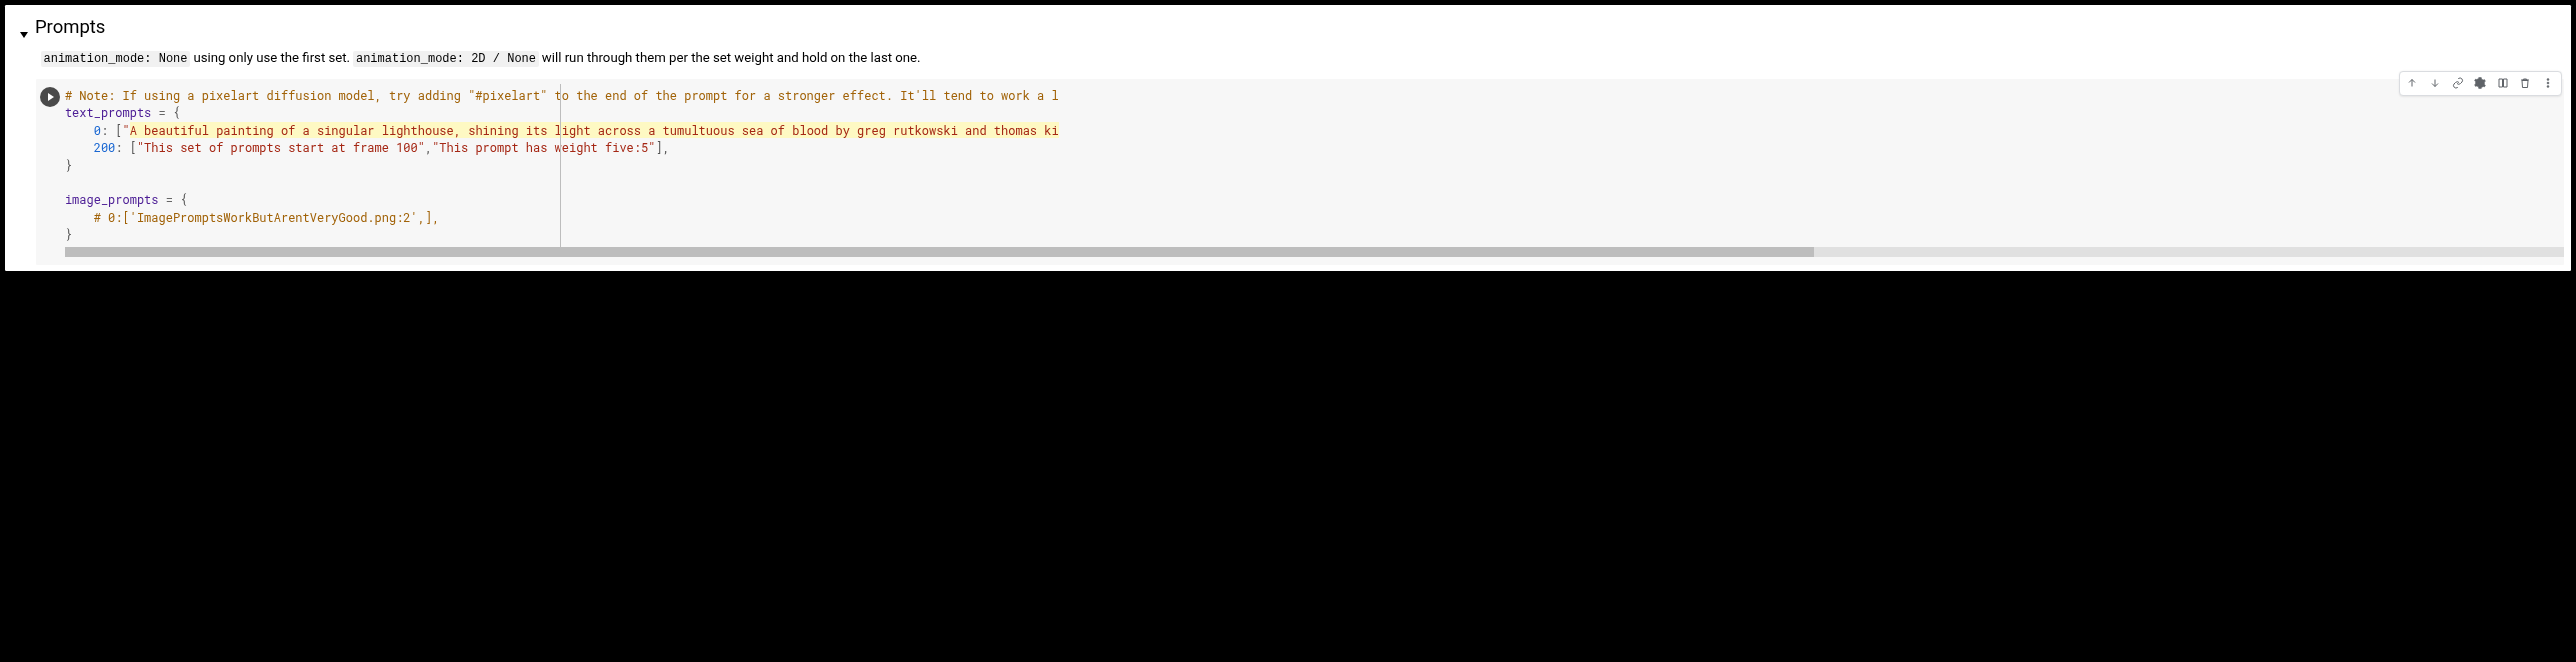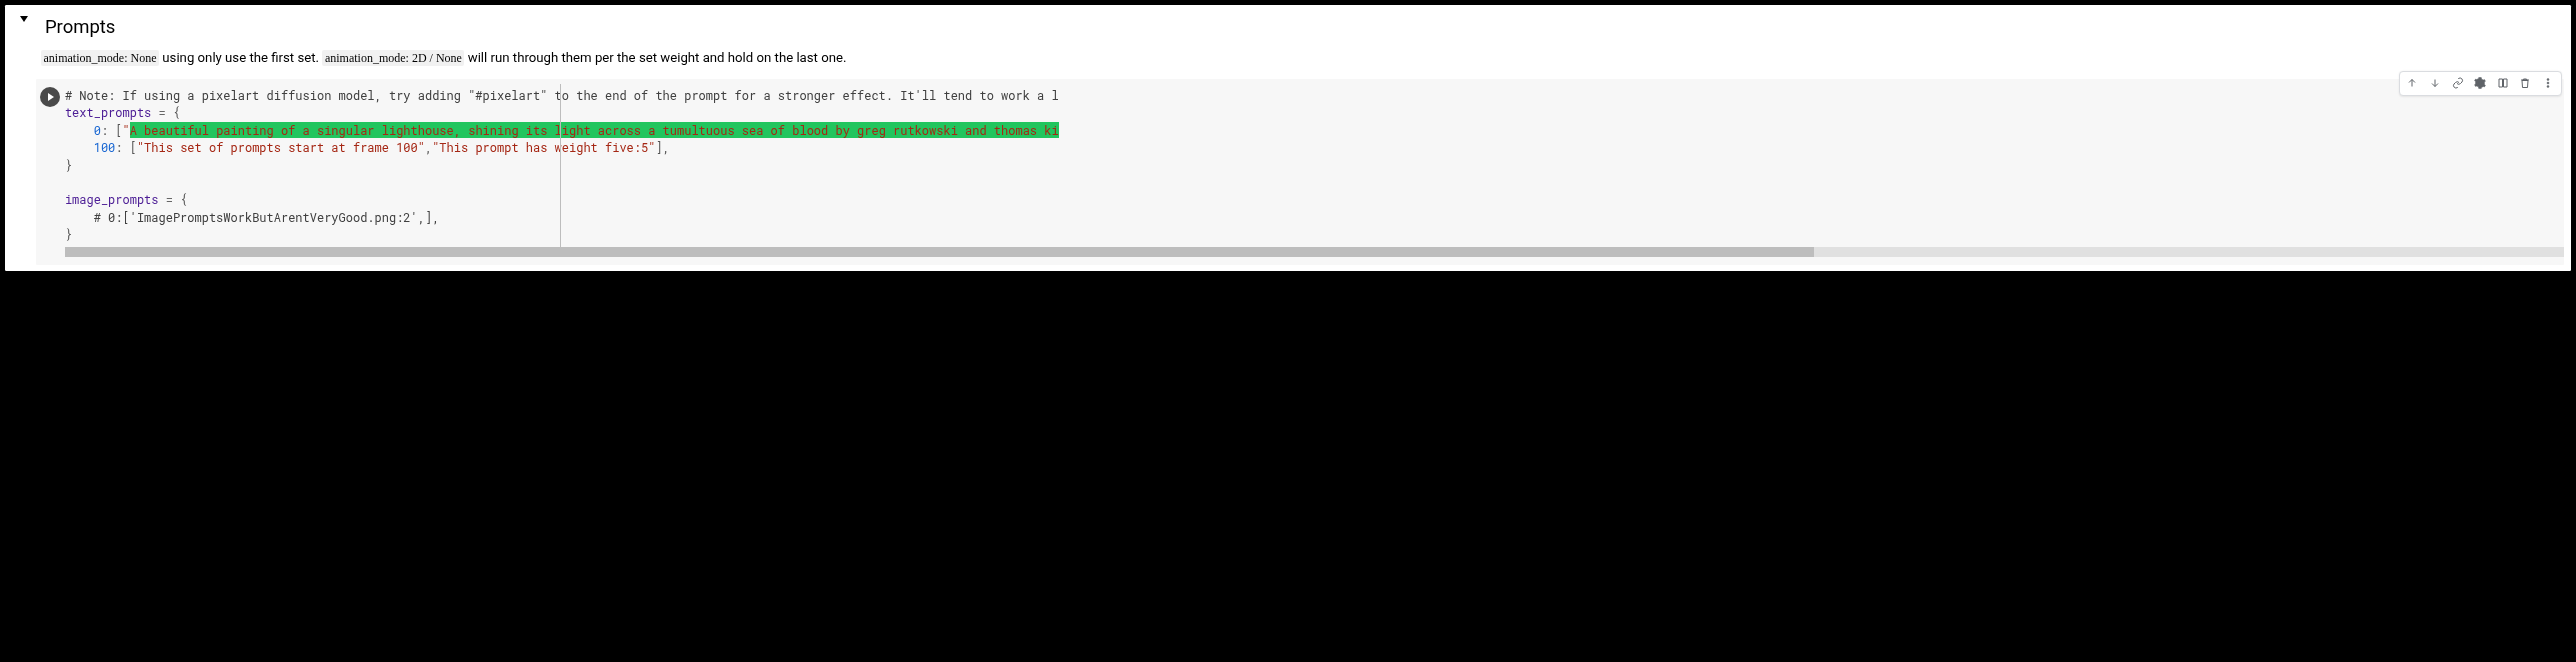--- a/index.html
+++ b/index.html
@@ -8,22 +8,22 @@
     font-family: -apple-system, BlinkMacSystemFont, "Segoe UI", Roboto, Arial, sans-serif;
     padding: 5.3px;
   }
   .notebook {
     background: #fff;
     border-radius: 1.3px;
     padding: 10.6px 6.6px 6.6px 6.6px;
   }
   .section-header {
     display: flex;
-    align-items: flex-start;
-    gap: 17px;
+    align-items: flex-end;
+    gap: 7px;
     margin-bottom: 12px;
     margin-left: 8px;
   }
   .collapse-arrow {
     width: 0; height: 0;
     border-left: 4px solid transparent;
     border-right: 4px solid transparent;
     border-top: 6px solid #000;
     cursor: pointer;
   }
@@ -33,21 +33,21 @@
     color: #000;
   }
   .description {
     margin-left: 29px;
     font-size: 13.2px;
     color: #000;
     margin-bottom: 13.2px;
     font-weight: 400;
   }
   .description code {
-    font-family: Liberation Serif, serif;
+    font-family: Liberation Mono, monospace;
     background: #f1f1f1;
     padding: 1.3px 2.6px;
     font-size: 12px;
     border-radius: 2px;
   }
   .cell-container {
     position: relative;
     margin-left: 24px;
   }
   .toolbar {
@@ -109,27 +109,27 @@
   .code-inner {
     overflow-x: auto;
   }
   pre.code {
     font-family: "Roboto Mono", Consolas, "Courier New", monospace;
     font-size: 12px;
     line-height: 1.45;
     white-space: pre;
     padding: 2.6px 6.6px 2.6px 0;
   }
-  .tok-comment { color: #404040; }
+  .tok-comment { color: #a16207; }
   .tok-ident   { color: #4c1d95; }
   .tok-op      { color: #666; }
   .tok-punct   { color: #555; }
   .tok-num     { color: #1967d2; }
   .tok-str     { color: #a52714; }
-  .sel { background: #22c55e; }
+  .sel { background: #fef9c3; }
   .cursor-line {
     position: absolute;
     top: 0;
     bottom: 8px;
     width: 0.7px;
     background: #bdbdbd;
     pointer-events: none;
   }
   .hscroll {
     height: 9.2px;
@@ -205,21 +205,21 @@
       <div class="cell-gutter">
         <div class="run-btn" title="Run cell"></div>
       </div>
 
       <div class="code-area">
         <div class="cursor-line" id="cursor-line" style="left: 495px;"></div>
         <div class="code-inner">
 <pre class="code"><span class="tok-comment"># Note: If using a pixelart diffusion model, try adding "#pixelart" to the end of the prompt for a stronger effect. It'll tend to work a l</span>
 <span class="tok-ident">text_prompts</span> <span class="tok-op">=</span> <span class="tok-punct">{</span>
     <span class="tok-num">0</span><span class="tok-punct">:</span> <span class="tok-punct">[</span><span class="tok-str">"</span><span class="tok-str sel">A beautiful painting of a singular lighthouse, shining its light across a tumultuous sea of blood by greg rutkowski and thomas ki</span>
-    <span class="tok-num">100</span><span class="tok-punct">:</span> <span class="tok-punct">[</span><span class="tok-str">"This set of prompts start at frame 100"</span><span class="tok-punct">,</span><span class="tok-str">"This prompt has weight five:5"</span><span class="tok-punct">],</span>
+    <span class="tok-num">200</span><span class="tok-punct">:</span> <span class="tok-punct">[</span><span class="tok-str">"This set of prompts start at frame 100"</span><span class="tok-punct">,</span><span class="tok-str">"This prompt has weight five:5"</span><span class="tok-punct">],</span>
 <span class="tok-punct">}</span>
 <span></span>
 <span class="tok-ident">image_prompts</span> <span class="tok-op">=</span> <span class="tok-punct">{</span>
     <span class="tok-comment"># 0:['ImagePromptsWorkButArentVeryGood.png:2',],</span>
 <span class="tok-punct">}</span></pre>
         </div>
         <div class="hscroll">
           <div class="hscroll-thumb"></div>
         </div>
       </div>

